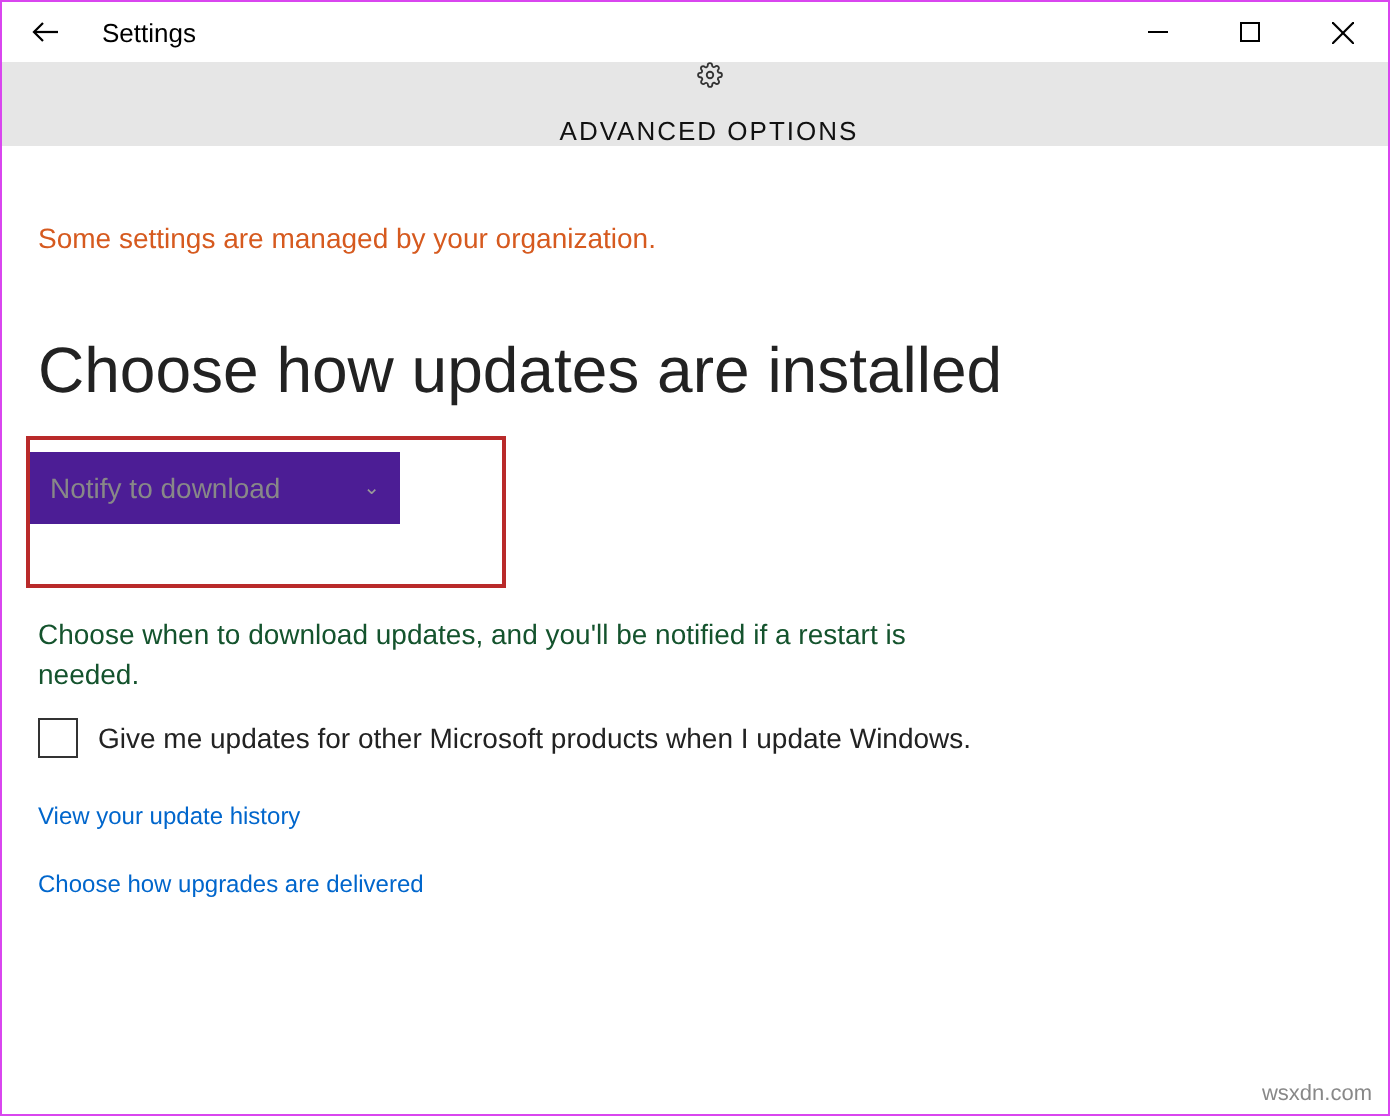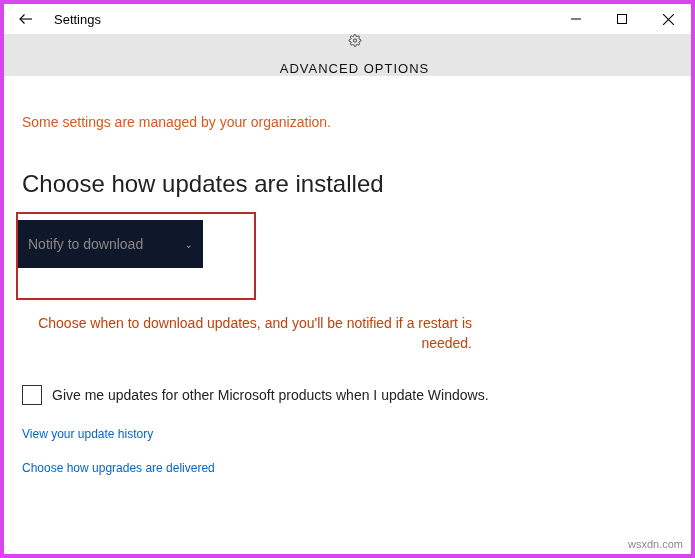--- a/index.html
+++ b/index.html
@@ -9,21 +9,21 @@
       font-family: "Segoe UI", Tahoma, sans-serif;
     }
     body {
       background: #fff;
       width: 695px;
       height: 558px;
     }
     .window {
       width: 695px;
       height: 558px;
-      border: 4px solid #d946ef;
+      border: 1px solid #d946ef;
       background: #fff;
       position: relative;
     }
     .titlebar {
       height: 30px;
       background: #fff;
       display: flex;
       align-items: center;
       padding-left: 6px;
     }
@@ -80,55 +80,54 @@
     .content {
       padding: 18px 32px 18px 18px;
     }
     .managed-msg {
       color: #d65a1f;
       font-size: 14px;
       margin-top: 20px;
       margin-bottom: 40px;
     }
     .section-title {
-      font-size: 24px;
+      font-size: 32px;
       font-weight: 300;
       color: #222;
       margin-bottom: 14px;
     }
     .dropdown-box {
       border: 2px solid #b92a2a;
       padding: 6px 6px 30px 0px;
       width: 240px;
       margin-left: -6px;
       margin-bottom: 14px;
     }
     .dropdown {
-      background: #0f172a;
+      background: #4c1d95;
       color: #888;
-      height: 48px;
+      height: 36px;
       width: 185px;
       display: flex;
       align-items: center;
       padding: 0 10px;
       font-size: 14px;
       justify-content: space-between;
       cursor: default;
     }
     .dropdown .chev {
       font-size: 10px;
       color: #999;
     }
     .desc-text {
-      color: #c2410c;
+      color: #14532d;
       font-size: 14px;
       line-height: 1.4;
       max-width: 450px;
-      margin-bottom: 32px;
-      text-align: right;
+      margin-bottom: 12px;
     }
     .checkbox-row {
       display: flex;
       align-items: flex-end;
       gap: 10px;
       margin-bottom: 22px;
       max-width: 480px;
     }
     .checkbox {
       width: 20px;

